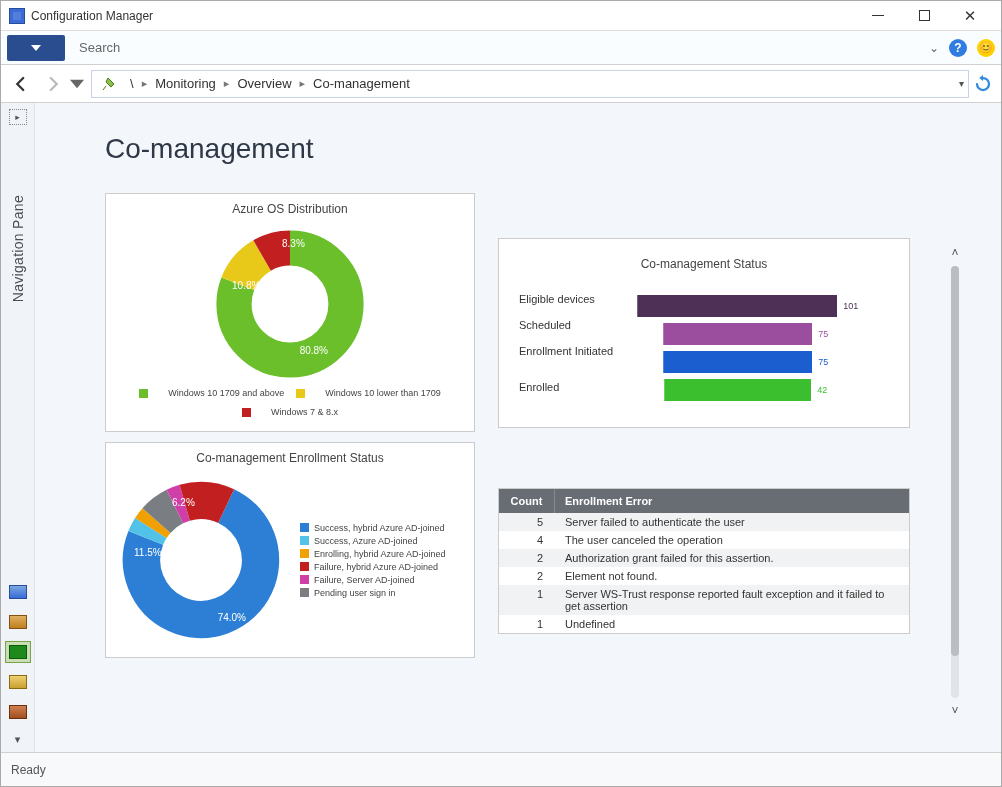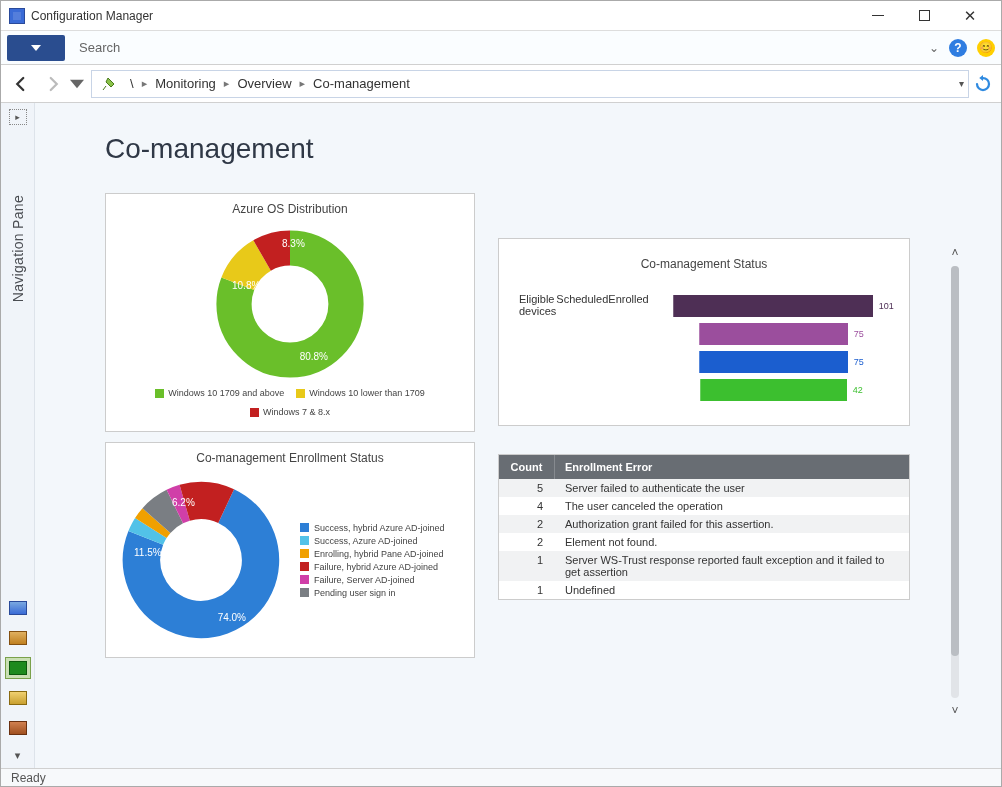--- a/index.html
+++ b/index.html
@@ -46,55 +46,55 @@
 .page-title { font-size: 28px; font-weight: 300; color: #2f3846; margin-bottom: 28px; }
 .dash-grid { display: grid; grid-template-columns: 370px 400px; gap: 10px; }
 .card { background: #fff; border: 1px solid #ccc; }
 .card-title { text-align: center; font-size: 12px; color: #444; padding: 8px 0 4px; }
 
 .donut-wrap { display:flex; flex-direction:column; align-items:center; padding:4px 6px 10px; }
 .donut { position:relative; }
 .donut svg { display:block; }
 .donut .slice-label { position:absolute; font-size:10px; color:#fff; font-weight:500; }
 .legend-row { display:flex; flex-wrap:wrap; gap:9px 12px; font-size:9px; color:#444; justify-content:center; padding:4px 10px; }
-.legend-row .item { display:flex; align-items:center; gap:4px; }
+.legend-row .item { display:flex; align-items:center; gap:20px; }
 .swatch { width:9px; height:9px; }
 
 .donut2-wrap { display:flex; padding:6px 10px 12px; gap:14px; align-items:center; }
 .legend-col { display:flex; flex-direction:column; gap:3px; font-size:9px; color:#444; }
 .legend-col .item { display:flex; align-items:center; gap:5px; }
 
 .funnel-card { padding: 10px 20px 20px; }
 .funnel-body { display:flex; gap:24px; align-items:flex-start; margin-top:18px; }
-.funnel-labels { display:flex; font-size:11px; color:#333; }
+.funnel-labels { display:flex; flex-direction:column; font-size:11px; color:#333; }
 .funnel-labels > div { height:26px; display:flex; align-items:flex-start; }
 .funnel-labels .dbl { height:36px; }
 .funnel-bars { display:flex; flex-direction:column; }
 .funnel-bars .row { display:flex; align-items:center; height:26px; margin-bottom:2px; }
 .funnel-bars .row.dbl { height:26px; }
 .funnel-bars .bar { height:22px; display:flex; justify-content:center; align-items:center; border-left:1px solid rgba(255,255,255,0.25); }
 .funnel-bars .val { margin-left:6px; font-size:9px; }
 
-.err-table { font-size:11px; }
+.err-table { font-size:11px;margin-top:32px; }
 .err-table .hdr { display:flex; background:#686d73; color:#fff; font-weight:600; }
 .err-table .col-c { width:56px; padding:6px 8px; text-align:center; border-right:1px solid #fff3; }
 .err-table .col-e { flex:1; padding:6px 10px; }
 .err-table .row { display:flex; }
 .err-table .row:nth-child(odd) { background:#f1f2f3; }
 .err-table .row .col-c { color:#333; text-align:right; padding:3px 12px 3px 8px; border-right:none; }
 .err-table .row .col-e { color:#333; padding:3px 10px; }
 
 .scroll-col { width: 18px; display:flex; flex-direction:column; align-items:center; padding-top:4px; }
 .scroll-col .arrow { width:14px; height:18px; display:flex; align-items:center; justify-content:center; color:#555; }
 .scroll-col .track { flex:1; width:8px; background:#e1e4e8; margin:4px 0; border-radius:4px; position:relative; }
 .scroll-col .thumb { position:absolute; top:0; left:0; right:0; height:390px; background:#babec3; border-radius:4px; }
 
 .dash-outer { display:flex; gap:10px; }
 
-.statusbar { height: 18px; border-top: 1px solid #d0d0d0; font-size: 12px; color: #555; display:flex; align-items:center; padding:0 10px; background:#f7f9fb; }
+.statusbar { height: 34px; border-top: 1px solid #d0d0d0; font-size: 12px; color: #555; display:flex; align-items:center; padding:0 10px; background:#f7f9fb; }
 </style>
 </head>
 <body>
 
 <div class="titlebar">
   <div class="app-icon"></div>
   <div class="title">Configuration Manager</div>
   <div class="win-btn min"></div>
   <div class="win-btn max">
       <div class="sq"></div>
@@ -188,21 +188,21 @@
 
       <div class="card">
         <div class="card-title">Azure OS Distribution</div>
         <div class="donut-wrap">
           <div class="donut" style="width:160px;height:160px;">
             <svg width="160" height="160" viewBox="0 0 100 100">
               <circle cx="50" cy="50" r="35" fill="none" stroke="#6abf2a" stroke-width="22" stroke-dasharray="177.6 42.3" stroke-dashoffset="-0" transform="rotate(-90 50 50)"></circle>
               <circle cx="50" cy="50" r="35" fill="none" stroke="#e8c919" stroke-width="22" stroke-dasharray="23.7 196.2" stroke-dashoffset="-177.6" transform="rotate(-90 50 50)"></circle>
               <circle cx="50" cy="50" r="35" fill="none" stroke="#c22020" stroke-width="22" stroke-dasharray="18.3 201.6" stroke-dashoffset="-201.3" transform="rotate(-90 50 50)"></circle>
             </svg>
-            <div class="slice-label" style="right:42px;bottom:22px;">80.8%</div>
+            <div class="slice-label" style="right:42px;bottom:28px;">80.8%</div>
             <div class="slice-label" style="left:22px;top:36px;margin-top:20px;">10.8%</div>
             <div class="slice-label" style="left:72px;top:14px;">8.3%</div>
           </div>
           <div class="legend-row">
             <div class="item">
                   <span class="swatch" style="background:#6abf2a"></span>
                   <span>Windows 10 1709 and above</span>
                 </div>
             <div class="item">
                   <span class="swatch" style="background:#e8c919"></span>
@@ -238,21 +238,21 @@
             <div class="item">
                   <span class="swatch" style="background:#2d7fd6"></span>
                   <span>Success, hybrid Azure AD-joined</span>
                 </div>
             <div class="item">
                   <span class="swatch" style="background:#52c2e8"></span>
                   <span>Success, Azure AD-joined</span>
                 </div>
             <div class="item">
                   <span class="swatch" style="background:#f0a000"></span>
-                  <span>Enrolling, hybrid Pane AD-joined</span>
+                  <span>Enrolling, hybrid Azure AD-joined</span>
                 </div>
             <div class="item">
                   <span class="swatch" style="background:#c22020"></span>
                   <span>Failure, hybrid Azure AD-joined</span>
                 </div>
             <div class="item">
                   <span class="swatch" style="background:#d03fa8"></span>
                   <span>Failure, Server AD-joined</span>
                 </div>
             <div class="item">
@@ -272,20 +272,21 @@
 </div>
 
 <div style="position:absolute; left:498px; top:238px; width:412px; display:flex; flex-direction:column; gap:28px;">
 
   <div class="card funnel-card">
     <div class="card-title">Co-management Status</div>
     <div class="funnel-body">
       <div class="funnel-labels">
         <div>Eligible devices</div>
         <div>Scheduled</div>
+        <div class="dbl">Enrollment Initiated</div>
         <div>Enrolled</div>
       </div>
       <div class="funnel-bars" id="funnel-bars">
           <div class="row">
             <div style="width:0px"></div>
             <div class="bar" style="width:200px;background:#4e2f55"></div>
             <span class="val" style="color:#4e2f55">101</span>
           </div>
           <div class="row">
             <div style="width:26px"></div>

